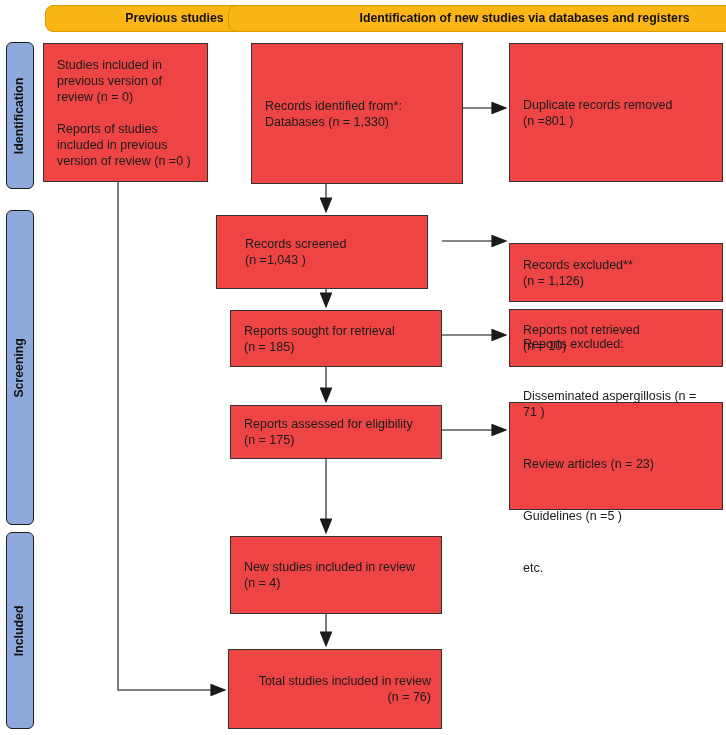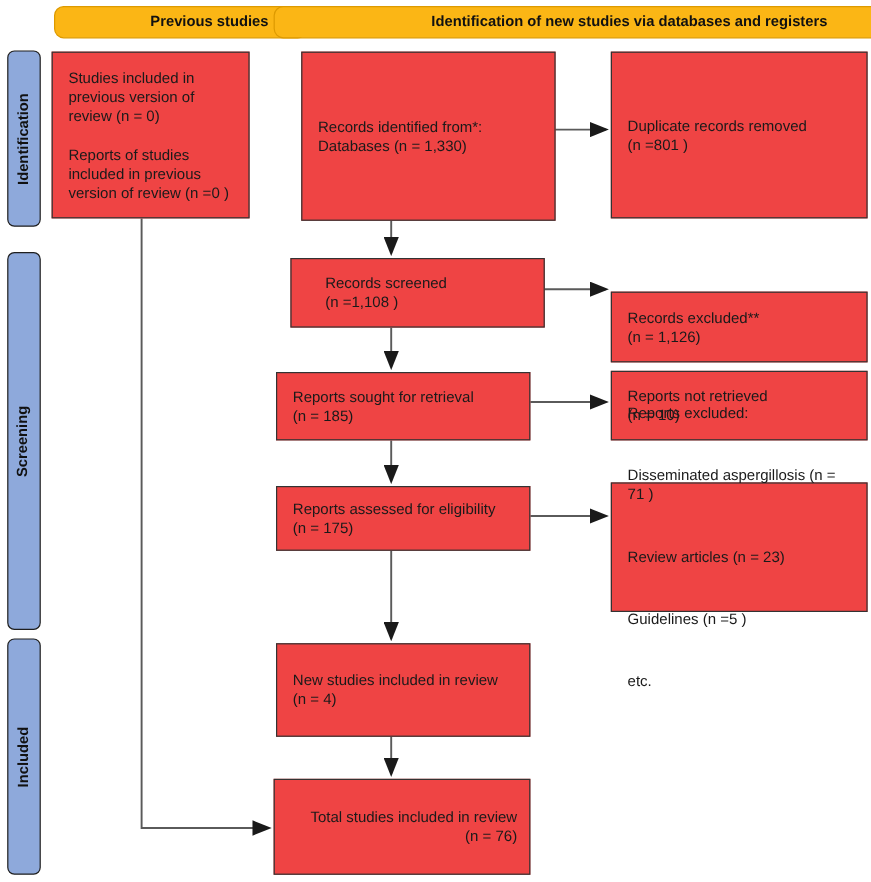--- a/index.html
+++ b/index.html
@@ -31,21 +31,21 @@
     box-sizing:border-box;display:flex;flex-direction:column;justify-content:center;
     padding:6px 10px 6px 13px;
   }
   .box p{margin:0;}
   .gap{height:16px;}
   .indent{margin-left:20px;}
   em{font-style:italic;}
   .b-prev{left:43px;top:43px;width:165px;height:139px;}
   .b-identified{left:230px;top:43px;width:212px;height:141px;margin-left:21px;}
   .b-removed{left:509px;top:43px;width:214px;height:139px;}
-  .b-screened{left:242px;top:215px;width:212px;height:58px;padding-left:28px;}
+  .b-screened{left:216px;top:215px;width:212px;height:74px;padding-left:28px;}
   .b-excluded{left:509px;top:214px;width:214px;height:59px;margin-top:29px;}
   .b-sought{left:230px;top:310px;width:212px;height:57px;}
   .b-notretrieved{left:509px;top:309px;width:214px;height:58px;}
   .b-assessed{left:230px;top:405px;width:212px;height:54px;}
   .b-repexcluded{left:509px;top:402px;width:214px;height:108px;gap:36px;}
   .b-new{left:230px;top:536px;width:212px;height:78px;}
   .b-total{left:228px;top:649px;width:214px;height:80px;text-align:right;}
 </style>
 </head>
 <body>
@@ -96,21 +96,21 @@
     <p class="indent">Databases (n = 1,330)</p>
   </div>
 
   <div class="box b-removed">
     <p class="indent">Duplicate records removed</p>
     <p class="indent">(n =801 )</p>
   </div>
 
   <div class="box b-screened">
     <p>Records screened</p>
-    <p>(n =1,108 )</p>
+    <p>(n =1,043 )</p>
   </div>
 
   <div class="box b-excluded">
     <p>Records excluded**</p>
     <p>(n = 1,126)</p>
   </div>
 
   <div class="box b-sought">
     <p>Reports sought for retrieval</p>
     <p>(n = 185)</p>

